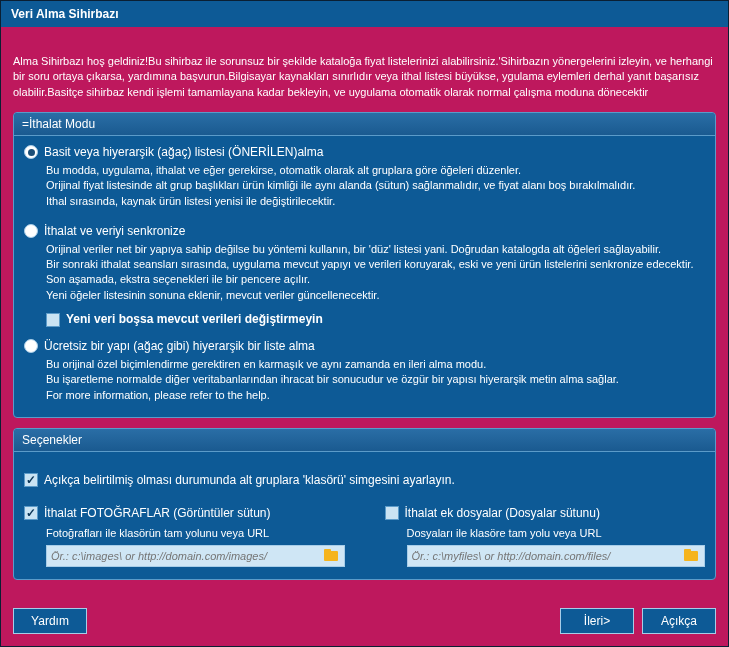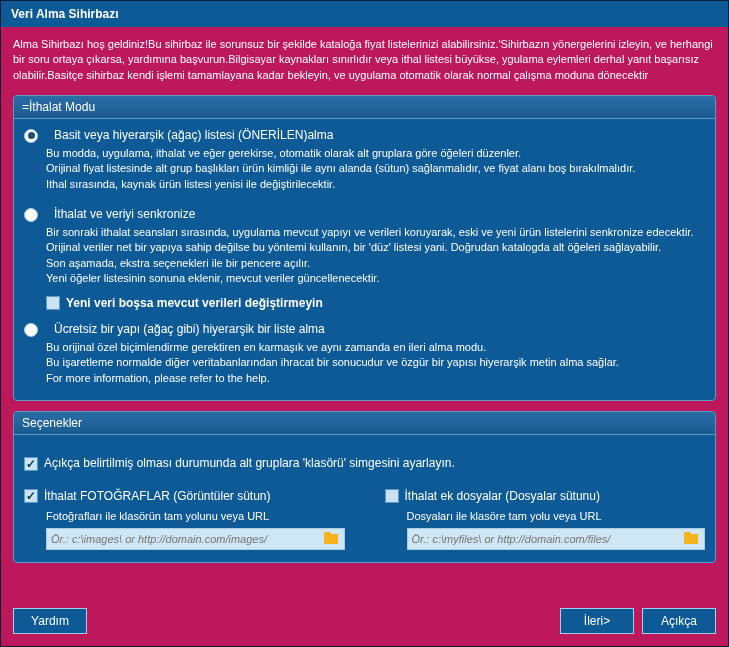--- a/index.html
+++ b/index.html
@@ -25,20 +25,21 @@
     font-weight: bold;
     padding: 6px 10px;
     font-size: 12px;
   }
   .content {
     flex: 1;
     padding: 10px 12px;
     display: flex;
     flex-direction: column;
     overflow: hidden;
+    justify-content: flex-end;
   }
   .intro {
     color: #fff;
     line-height: 1.4;
     margin-bottom: 12px;
     font-size: 11px;
   }
   .panel {
     border: 1px solid #5b9bc9;
     border-radius: 4px;
@@ -55,21 +56,21 @@
   }
   .panel-body {
     padding: 8px 10px 10px 10px;
     color: #fff;
     font-size: 11px;
     line-height: 1.4;
   }
   .radio-row {
     display: flex;
     align-items: center;
-    gap: 16px;
+    gap: 6px;
     margin-top: 6px;
   }
   .radio-row:first-child { margin-top: 0; }
   .radio {
     width: 14px; height: 14px;
     border-radius: 50%;
     border: 1px solid #a7cde8;
     background: #fff;
     display: inline-flex;
     align-items: center;
@@ -214,22 +215,22 @@
           <div>Bu modda, uygulama, ithalat ve eğer gerekirse, otomatik olarak alt gruplara göre öğeleri düzenler.</div>
           <div>Orijinal fiyat listesinde alt grup başlıkları ürün kimliği ile aynı alanda (sütun) sağlanmalıdır, ve fiyat alanı boş bırakılmalıdır.</div>
           <div>Ithal sırasında, kaynak ürün listesi yenisi ile değiştirilecektir.</div>
         </div>
 
         <div class="radio-row" style="margin-top:14px">
           <span class="radio"></span>
           <span class="radio-label">İthalat ve veriyi senkronize</span>
         </div>
         <div class="desc">
+          <div>Orijinal veriler net bir yapıya sahip değilse bu yöntemi kullanın, bir 'düz' listesi yani. Doğrudan katalogda alt öğeleri sağlayabilir.</div>
           <div>Bir sonraki ithalat seansları sırasında, uygulama mevcut yapıyı ve verileri koruyarak, eski ve yeni ürün listelerini senkronize edecektir.</div>
-          <div>Orijinal veriler net bir yapıya sahip değilse bu yöntemi kullanın, bir 'düz' listesi yani. Doğrudan katalogda alt öğeleri sağlayabilir.</div>
           <div>Son aşamada, ekstra seçenekleri ile bir pencere açılır.</div>
           <div>Yeni öğeler listesinin sonuna eklenir, mevcut veriler güncellenecektir.</div>
         </div>
         <div class="check-row nested-check">
           <span class="checkbox"></span>
           <span class="check-label">Yeni veri boşsa mevcut verileri değiştirmeyin</span>
         </div>
 
         <div class="radio-row" style="margin-top:10px">
           <span class="radio"></span>

